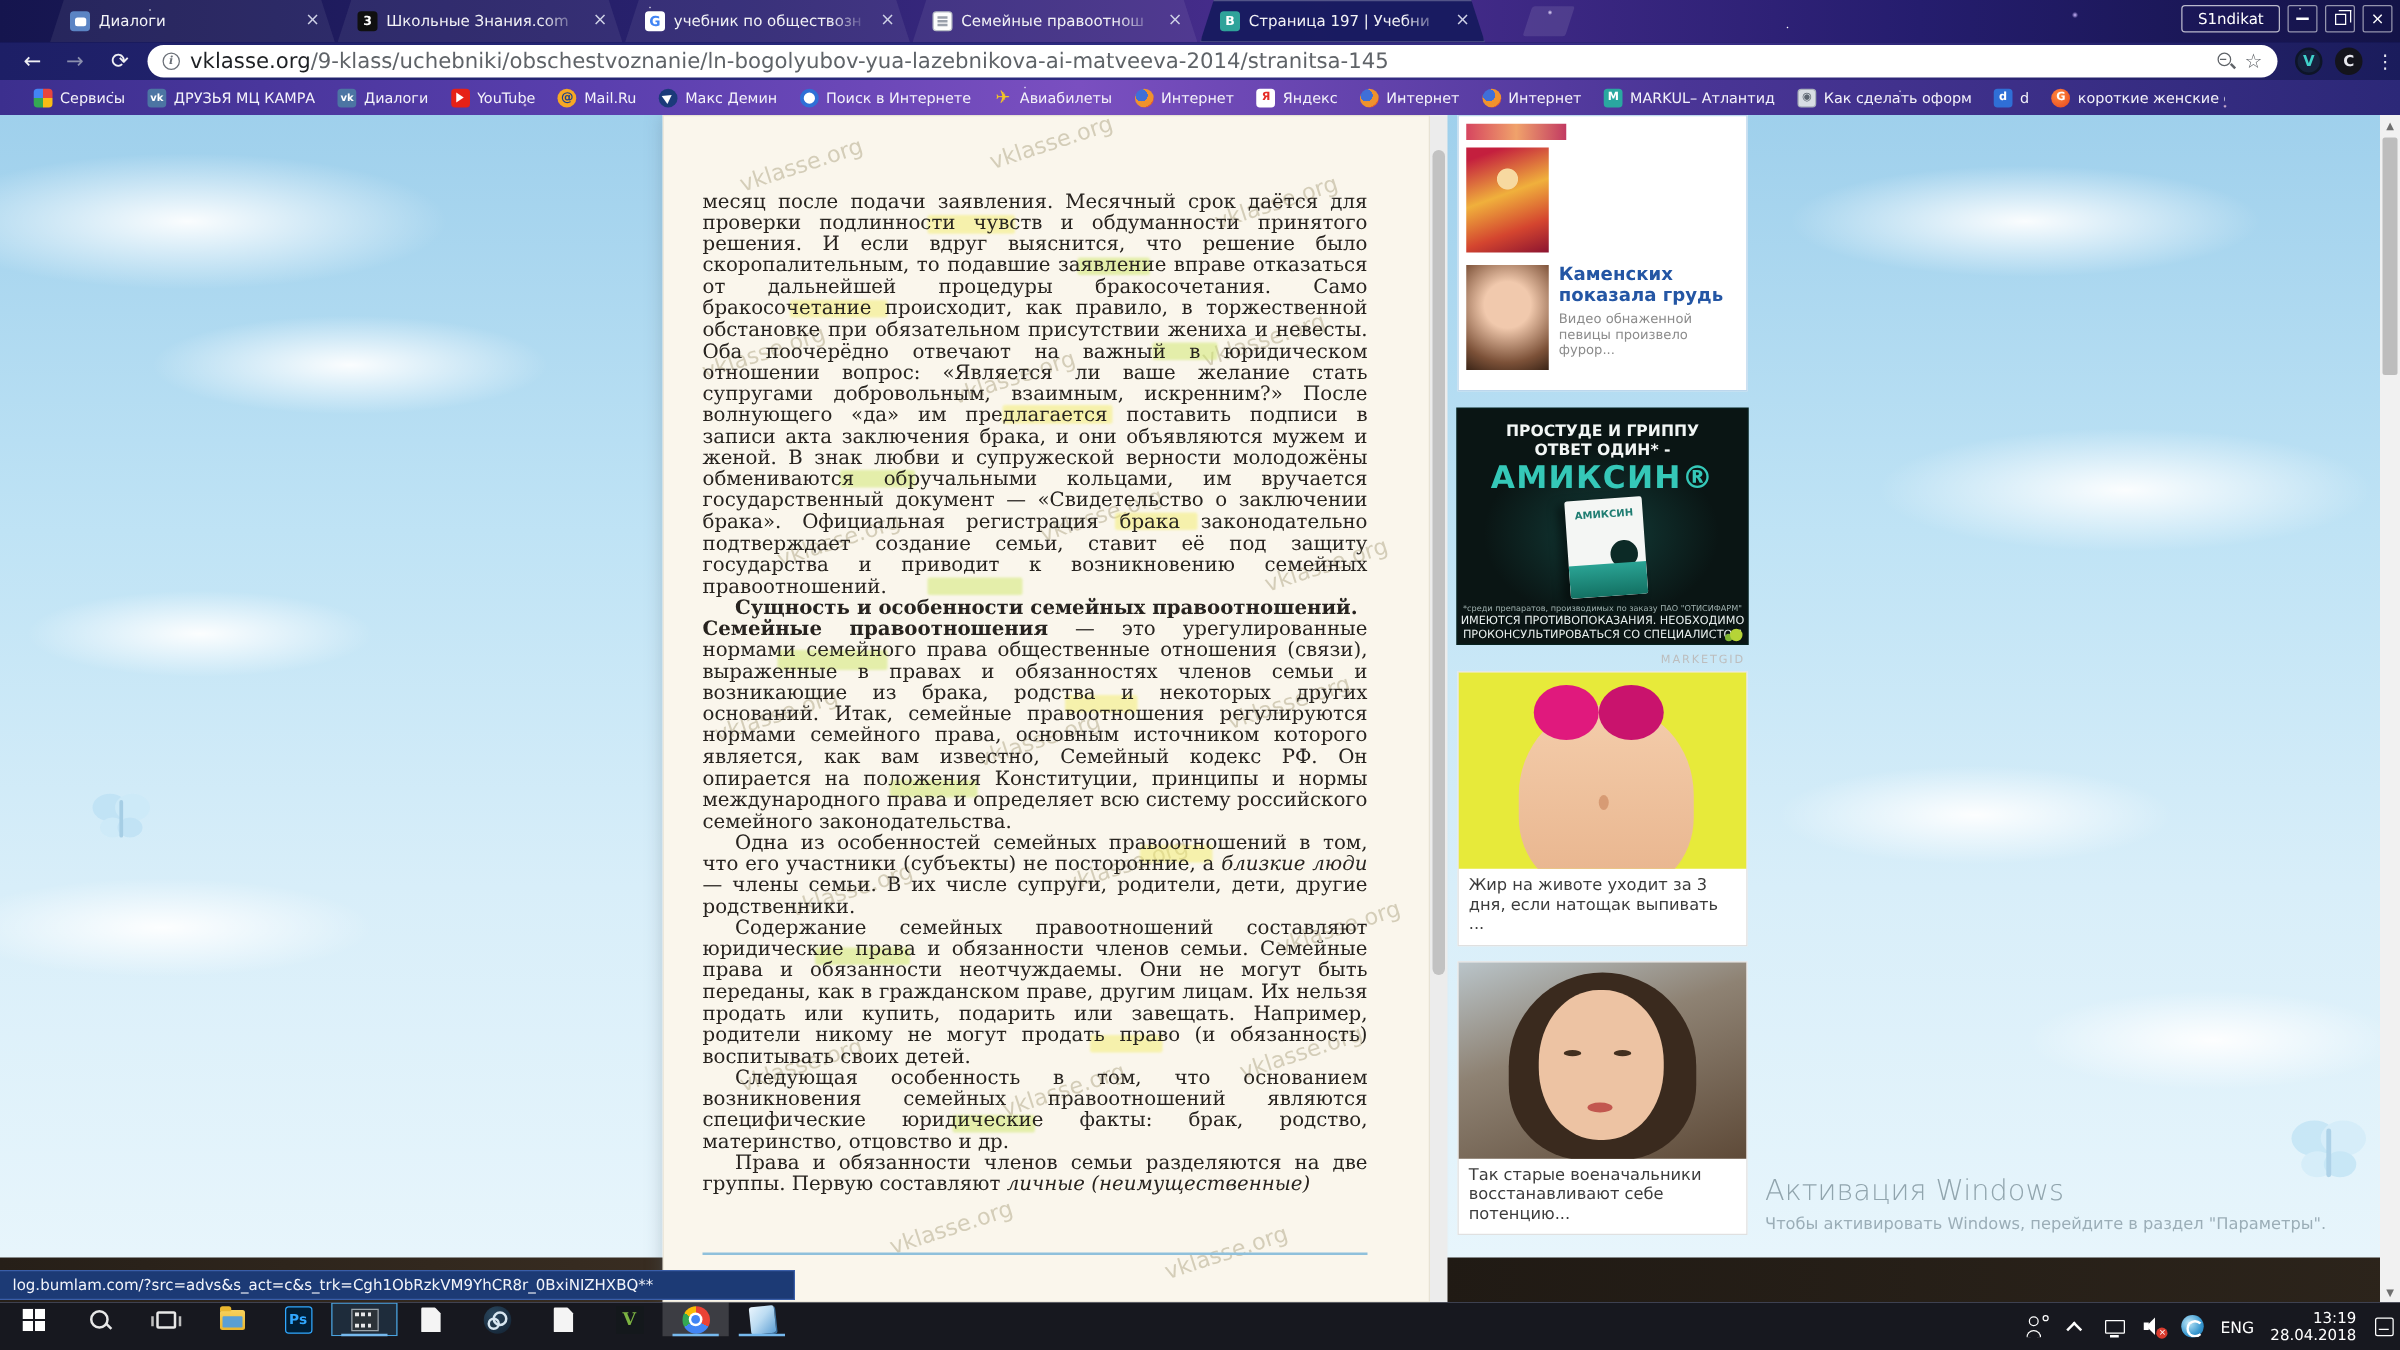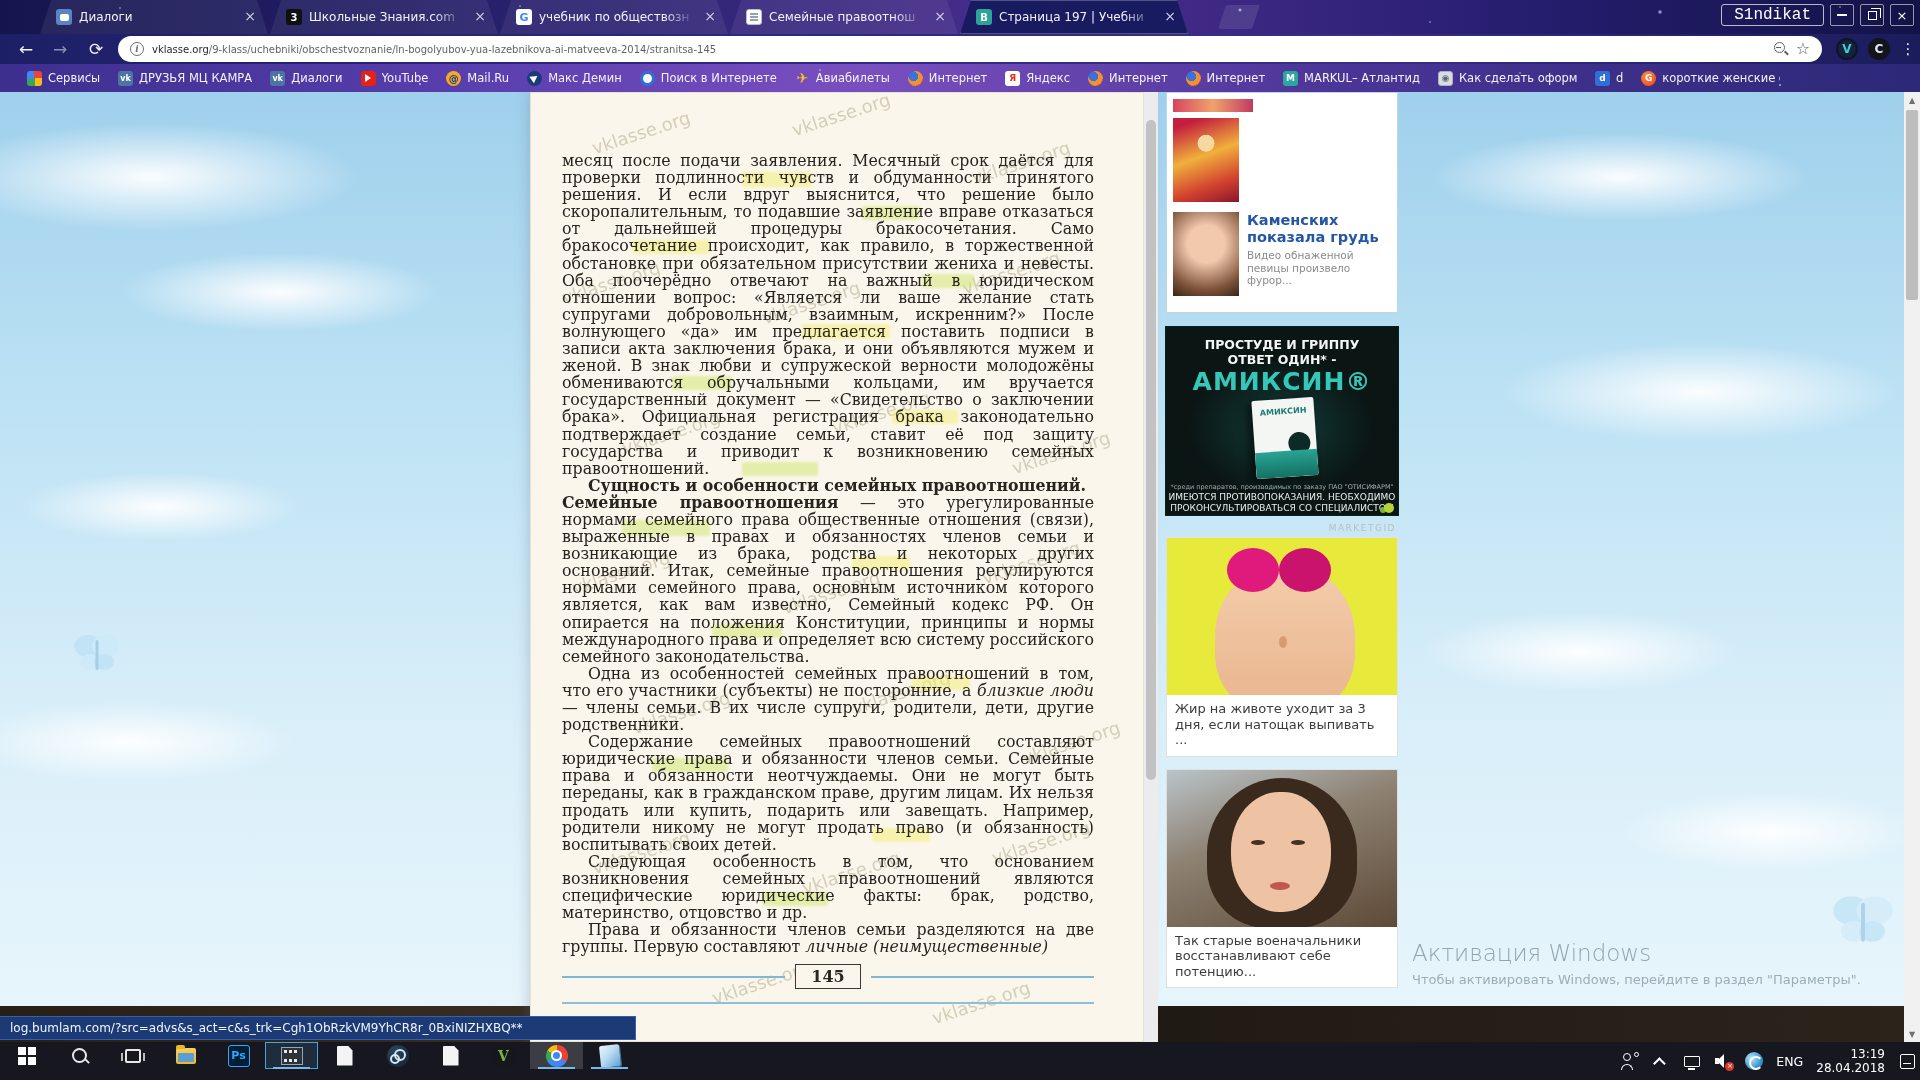--- a/index.html
+++ b/index.html
@@ -33,40 +33,40 @@
   .fav-vk-chat { background:#5b84c4; position:relative; }
   .fav-vk-chat::before { content:""; width:9px; height:7px; background:#fff; border-radius:2px; }
   .fav-znanija { background:#101010; }
   .fav-google { background:#fff; color:#4285f4; font-size:11px; }
   .fav-document { background:#fdfdfd; border:1px solid #b9bec7; position:relative; }
   .fav-document::before { content:""; width:8px; height:1.5px; background:#9aa0ab; box-shadow:0 3px 0 #9aa0ab,0 -3px 0 #9aa0ab; }
   .fav-vklasse { background:#2fa39a; }
   .newtab { position:absolute; left:1222px; top:5px; width:34px; height:24px;
     background:rgba(255,255,255,0.10); transform:skewX(-18deg); border-radius:2px; cursor:pointer; }
   .win-controls { position:absolute; right:6px; top:4px; display:flex; align-items:center; gap:6px; }
-  .profile-btn { border:1px solid rgba(255,255,255,0.7); border-radius:3px; color:#fff; font-size:16px;
-    padding:2px 12px; height:22px; display:flex; align-items:center; cursor:pointer;font-family:Liberation Mono, monospace; }
+  .profile-btn { border:1px solid rgba(255,255,255,0.7); border-radius:3px; color:#fff; font-size:12px;
+    padding:2px 12px; height:22px; display:flex; align-items:center; cursor:pointer; }
   .win-btn { border:1px solid rgba(255,255,255,0.55); border-radius:2px; width:24px; height:22px;
     display:flex; align-items:center; justify-content:center; color:#fff; cursor:pointer; }
   .glyph-min { width:10px; height:2px; background:#fff; }
   .glyph-restore { width:9px; height:9px; border:1.5px solid #fff; position:relative; }
   .glyph-restore::before { content:""; position:absolute; left:2px; top:-4px; width:9px; height:9px; border:1.5px solid #fff; border-left:none; border-bottom:none; }
   .glyph-close { font-size:13px; line-height:13px; }
 
   
   .urlrow { position:absolute; top:34px; left:0; width:1920px; height:30px;
     background:linear-gradient(90deg,#1d1f66 0%,#2b2a7e 40%,#3a2d86 70%,#1a1c5c 100%); }
   .nav-ic { position:absolute; top:3px; width:24px; height:24px; color:#f0f0f5; font-size:17px;
     display:flex; align-items:center; justify-content:center; cursor:pointer; }
   .nav-ic.dim { color:#8b8fae; }
   .omnibox { position:absolute; left:118px; top:2px; width:1704px; height:26px; background:#fff;
     border-radius:14px; display:flex; align-items:center; padding:0 12px; gap:8px; cursor:text; }
   .info-ic { width:14px; height:14px; border:1.5px solid #6b7078; border-radius:50%;
     color:#6b7078; font:italic bold 9px "DejaVu Serif",serif; display:flex; align-items:center; justify-content:center; flex:none; }
-  .url-text { font-size:10px; white-space:nowrap; overflow:hidden; flex:1; }
+  .url-text { font-size:17px; white-space:nowrap; overflow:hidden; flex:1; }
   .url-host { color:#1e2125; }
   .url-path { color:#5f6368; }
   .zoom-ic { position:relative; width:14px; height:14px; flex:none; cursor:pointer; }
   .zoom-ic::before { content:""; position:absolute; left:0; top:0; width:9px; height:9px; border:1.7px solid #5f6368; border-radius:50%; }
   .zoom-ic::after { content:""; position:absolute; left:10px; top:10px; width:5px; height:1.7px; background:#5f6368; transform:rotate(45deg); }
   .zoom-minus { position:absolute; left:2.6px; top:4.7px; width:5px; height:1.5px; background:#5f6368; }
   .star-ic { color:#5f6368; font-size:16px; line-height:16px; flex:none; cursor:pointer; }
   .ext-ic { position:absolute; top:4px; width:22px; height:22px; border-radius:50%;
     display:flex; align-items:center; justify-content:center; font:bold 12px "DejaVu Sans",sans-serif; cursor:pointer; }
   .ext-v { background:#16213e; color:#3fd0c9; border:2px solid #0e1528; }
@@ -451,25 +451,20 @@
         </div>
       <div class="book-text" id="book-text">
           <p><span>месяц после подачи заявления. Месячный срок даётся для проверки подлинности чувств и обдуманности принятого решения. И если вдруг выяснится, что решение было скоропалительным, то подавшие заявление вправе отказаться от дальнейшей процедуры бракосочетания. Само бракосочетание происходит, как правило, в торжественной обстановке при обязательном присутствии жениха и невесты. Оба поочерёдно отвечают на важный в юридическом отношении вопрос: «Является ли ваше желание стать супругами добровольным, взаимным, искренним?» После волнующего «да» им предлагается поставить подписи в записи акта заключения брака, и они объявляются мужем и женой. В знак любви и супружеской верности молодожёны обмениваются обручальными кольцами, им вручается государственный документ — «Свидетельство о заключении брака». Официальная регистрация брака законодательно подтверждает создание семьи, ставит её под защиту государства и приводит к возникновению семейных правоотношений.</span></p>
           <p class="ind"><span class="b">Сущность и особенности семейных правоотношений.</span></p>
           <p><span class="b">Семейные правоотношения</span><span> — это урегулированные нормами семейного права общественные отношения (связи), выраженные в правах и обязанностях членов семьи и возникающие из брака, родства и некоторых других оснований. Итак, семейные правоотношения регулируются нормами семейного права, основным источником которого является, как вам известно, Семейный кодекс РФ. Он опирается на положения Конституции, принципы и нормы международного права и определяет всю систему российского семейного законодательства.</span></p>
           <p class="ind"><span>Одна из особенностей семейных правоотношений в том, что его участники (субъекты) не посторонние, а </span><span class="i">близкие люди</span><span> — члены семьи. В их числе супруги, родители, дети, другие родственники.</span></p>
           <p class="ind"><span>Содержание семейных правоотношений составляют юридические права и обязанности членов семьи. Семейные права и обязанности неотчуждаемы. Они не могут быть переданы, как в гражданском праве, другим лицам. Их нельзя продать или купить, подарить или завещать. Например, родители никому не могут продать право (и обязанность) воспитывать своих детей.</span></p>
           <p class="ind"><span>Следующая особенность в том, что основанием возникновения семейных правоотношений являются специфические юридические факты: брак, родство, материнство, отцовство и др.</span></p>
           <p class="ind"><span>Права и обязанности членов семьи разделяются на две группы. Первую составляют </span><span class="i">личные (неимущественные)</span></p>
         </div>
-      <div class="pagenum-row">
-        <div class="pn-line"></div>
-        <div class="pn-box">145</div>
-        <div class="pn-line"></div>
-      </div>
       <div class="pn-under"></div>
     </div>
 
     <div class="inner-scroll">
       <div class="inner-thumb"></div>
     </div>
 
     <div class="ad-col">
       <div class="teaser-wrap">
         <div class="teaser-cut"></div>

